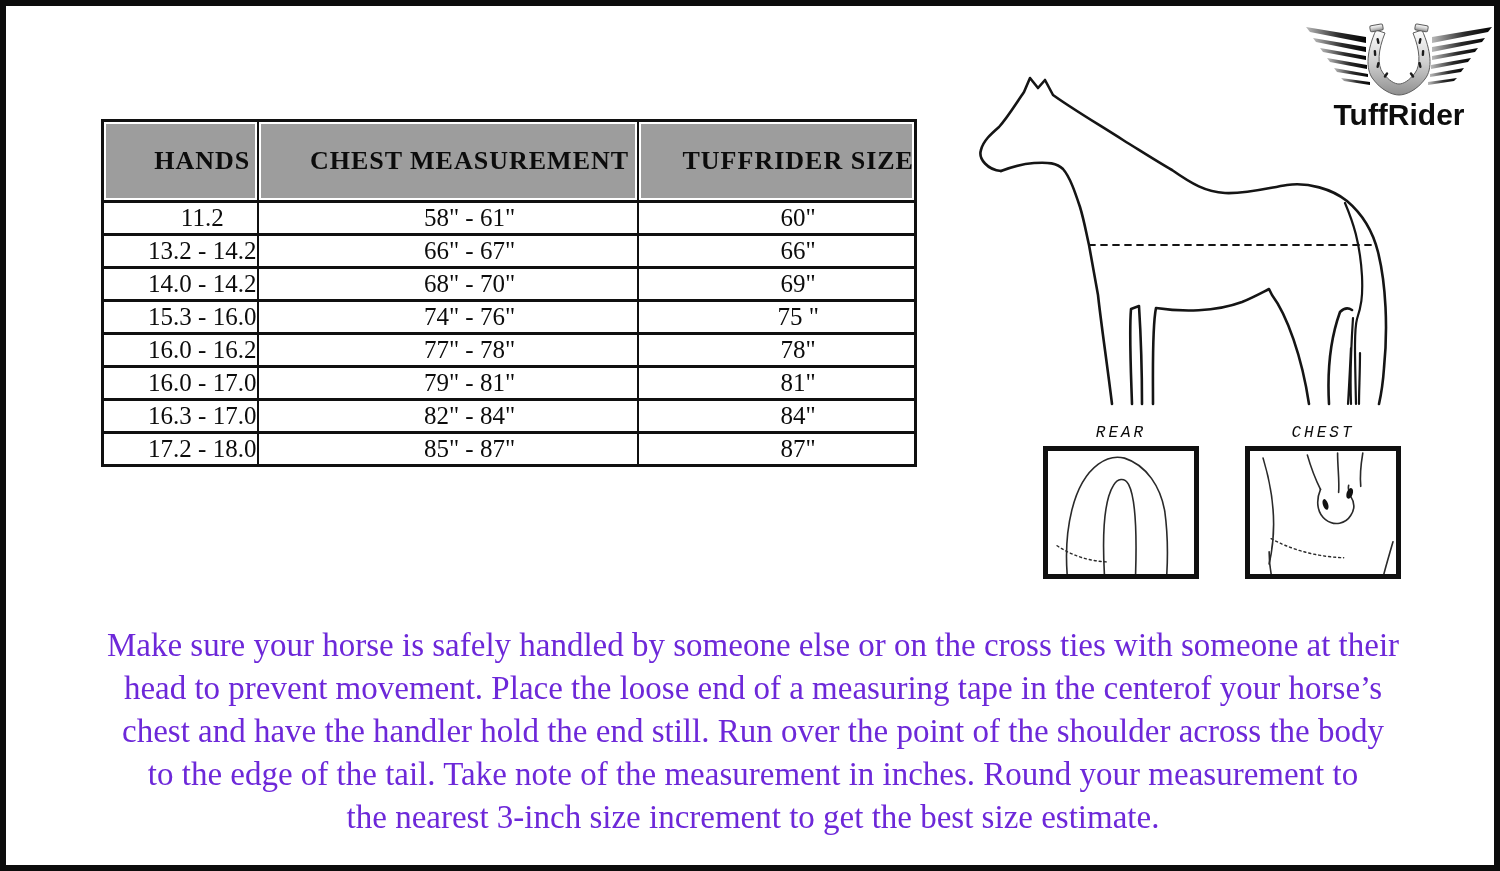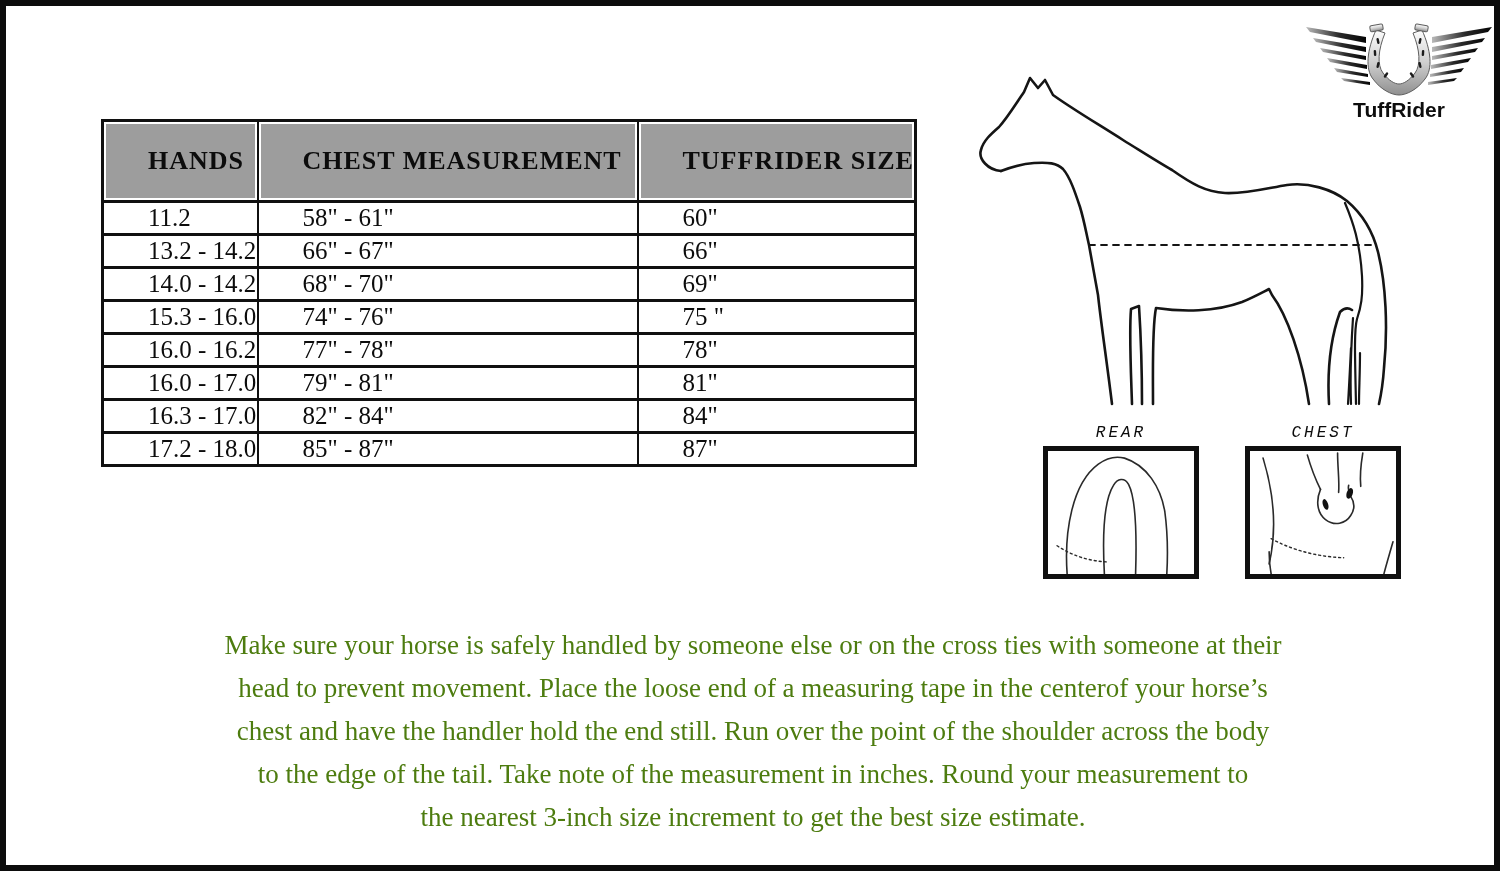--- a/index.html
+++ b/index.html
@@ -17,21 +17,21 @@
 
   
   #table-wrap { position: absolute; left: 95px; top: 113px; }
   table.size-table {
     border-collapse: collapse;
     table-layout: fixed;
     border: 3px solid #101010;
   }
   table.size-table th, table.size-table td {
     border: 2px solid #101010;
-    text-align: left;
+    text-align: center;
     vertical-align: middle;
     font-family: "Liberation Serif", serif;
     white-space: nowrap;
     overflow: hidden;
     padding-left: 44px;
   }
   table.size-table th {
     background: #9d9d9d;
     height: 81px;
     font-size: 26px;
@@ -50,21 +50,21 @@
   
   #horse-figure { position: absolute; left: 950px; top: 50px; width: 460px; height: 360px; }
 
   
   #logo { position: absolute; left: 1296px; top: 16px; width: 194px; }
   #logo-wings { display: block; width: 194px; height: 80px; }
   #logo-text {
     text-align: center;
     font-family: "Liberation Sans", sans-serif;
     font-weight: bold;
-    font-size: 21px;
+    font-size: 30px;
     letter-spacing: 0px;
     color: #0d0d0d;
     margin-top: -4px;
   }
 
   
   .thumb { position: absolute; width: 156px; }
   #thumb-rear  { left: 1037px; top: 418px; }
   #thumb-chest { left: 1239px; top: 418px; }
   .thumb-label {
@@ -82,23 +82,23 @@
     background: #fff;
   }
   .thumb-box svg { display: block; width: 146px; height: 123px; }
 
   
   #instructions {
     position: absolute;
     left: 35px; top: 618px;
     width: 1424px;
     text-align: center;
-    font-size: 27px;
+    font-size: 33px;
     line-height: 43px;
-    color: #4d7c0f;
+    color: #6d28d9;
   }
   #instructions .line { white-space: nowrap; }
 </style>
 </head>
 <body>
 
 <div id="canvas">
 
   <div id="table-wrap">
     <table class="size-table">

